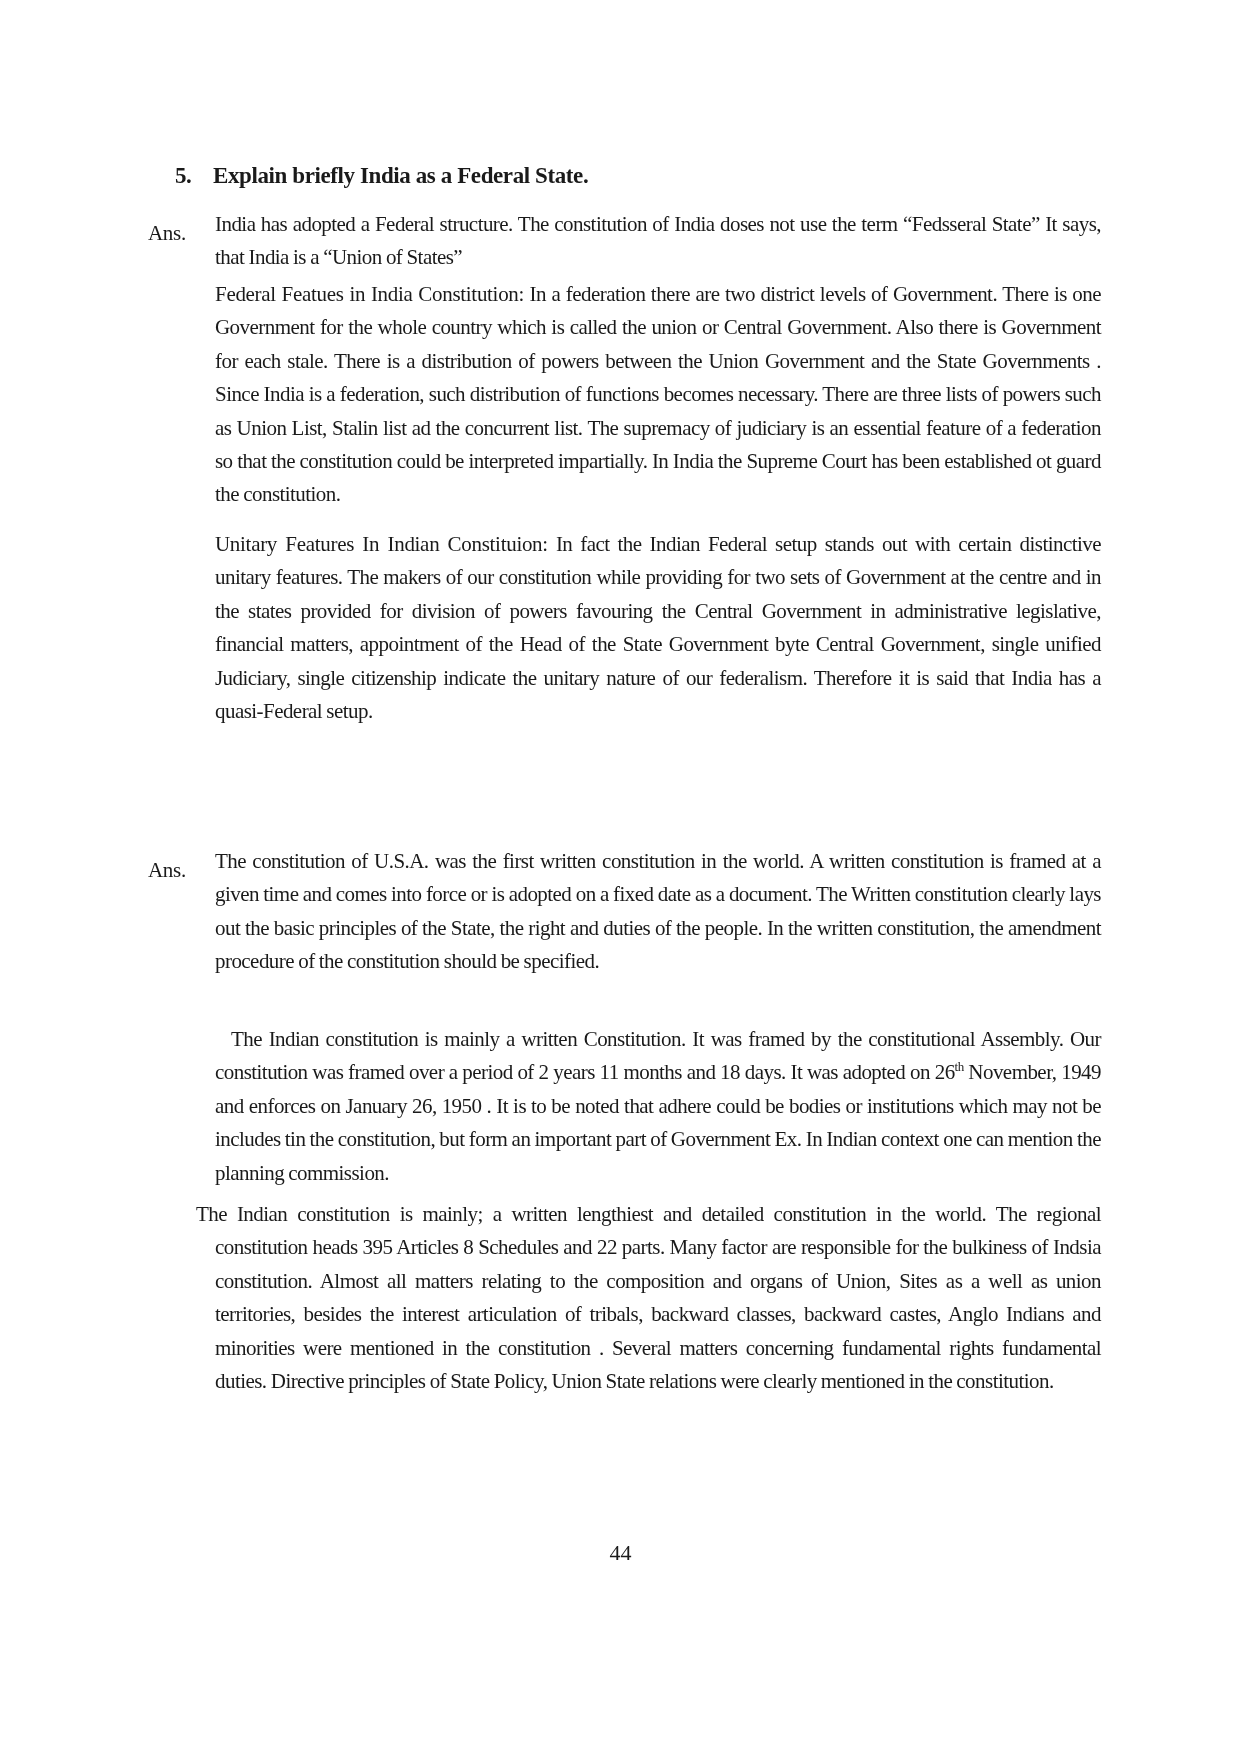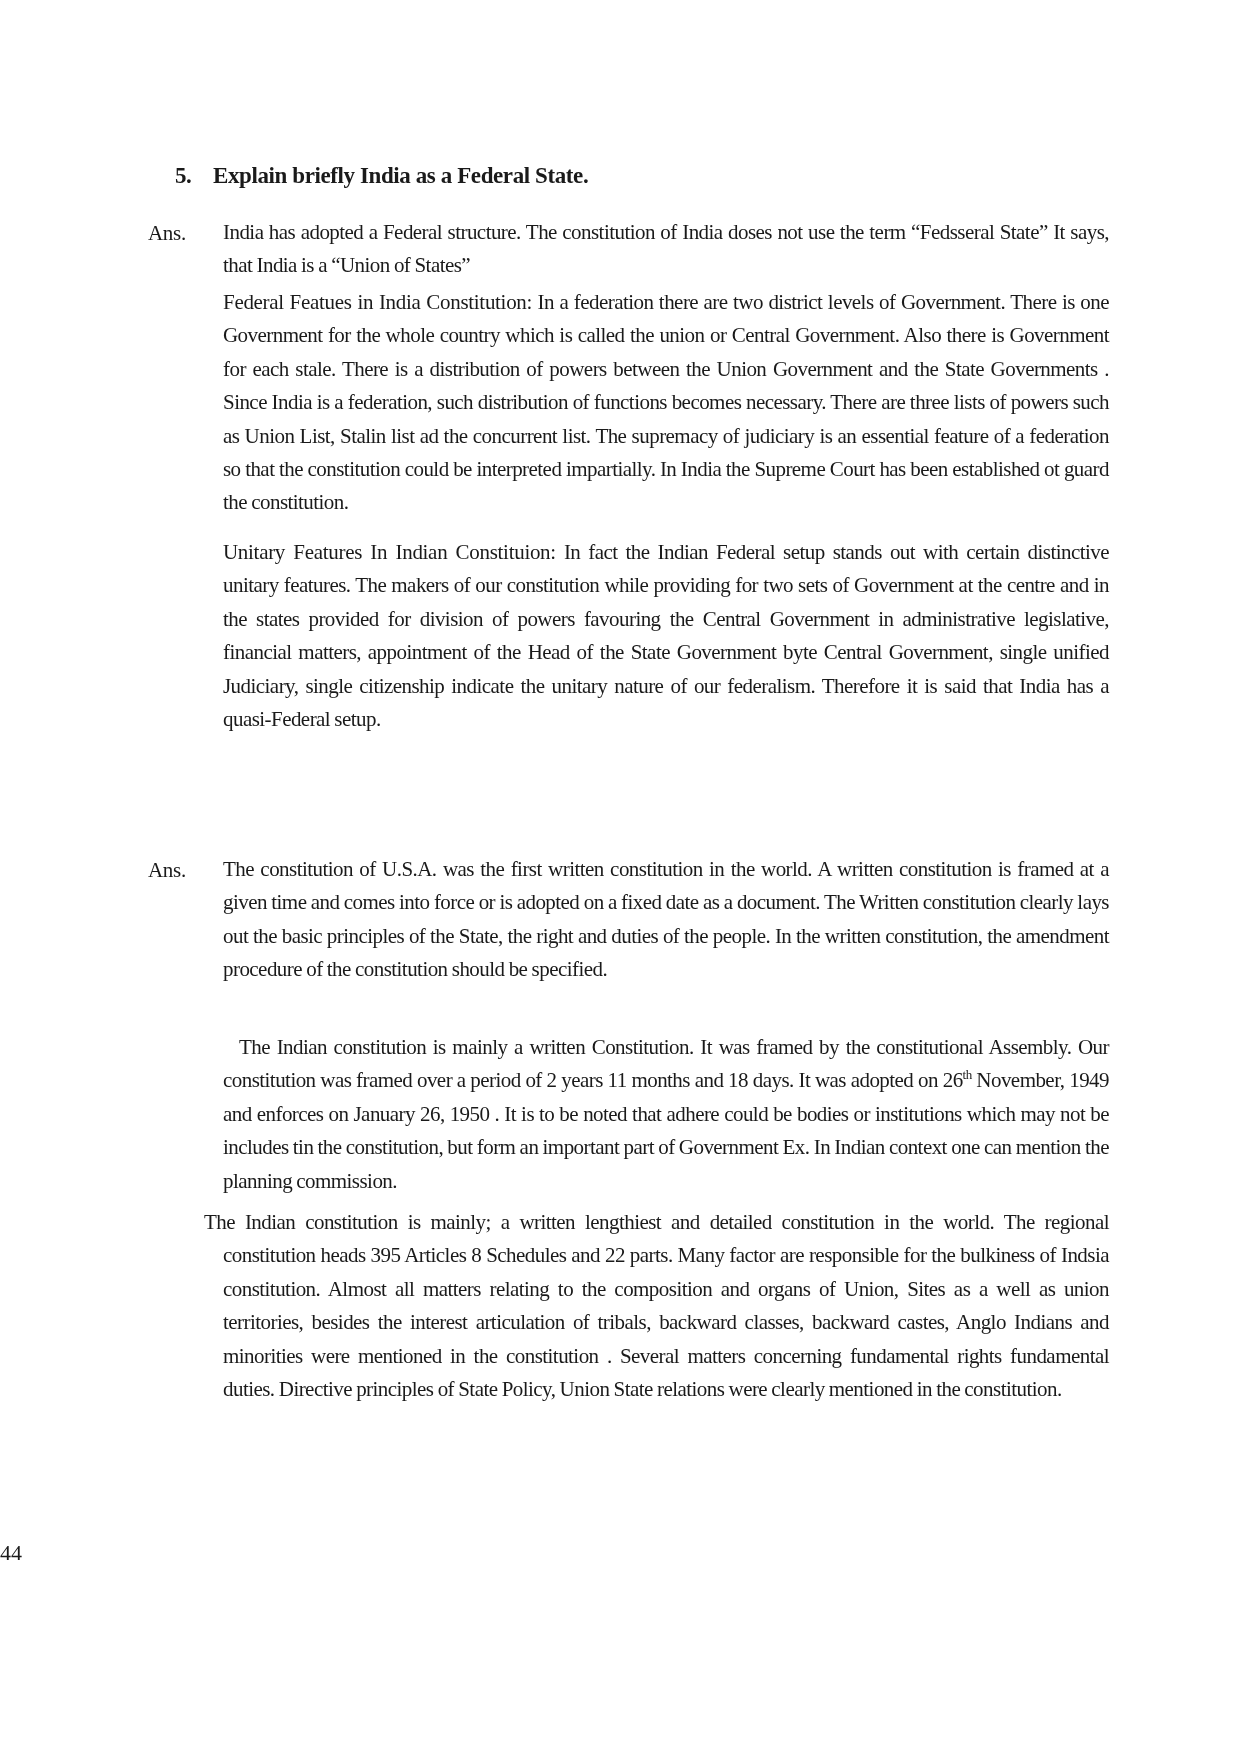--- a/index.html
+++ b/index.html
@@ -14,28 +14,28 @@
       letter-spacing: -0.4px; white-space: nowrap; margin-left: 23px;
     }
     .q .num { display: inline-block; width: 38px; }
     .ans-label {
       position: absolute; left: 148px; font-size: 21px; letter-spacing: -0.3px; margin-top: 16px;
     }
     .para {
       position: absolute; left: 207px; width: 886px;
       font-size: 21px; line-height: 33.4px; text-align: justify;
       letter-spacing: -0.55px; word-spacing: -0.5px;
-      margin: 16px;
+      margin: 8px;
     }
     .para b { font-weight: normal; letter-spacing: -0.3px; }
     .para.hang { left: 188px; width: 905px; padding-left: 19px; text-indent: -19px; box-sizing: border-box; }
     .para.indent { text-indent: 16px; }
     .para sup { font-size: 13px; line-height: 0; vertical-align: 8px; }
     .pageno {
-      position: absolute; left: 0; width: 1241px; top: 1540px; 
+      position: absolute; left: 0; width: 1241px; top: 1540px; text-align: center;
       font-size: 22px;
     }
   </style>
 </head>
 <body>
 
 <div class="page">
 
   <div class="q" style="top:163px;">
     <span class="num">5.</span><span>Explain briefly India as a Federal State.</span>

